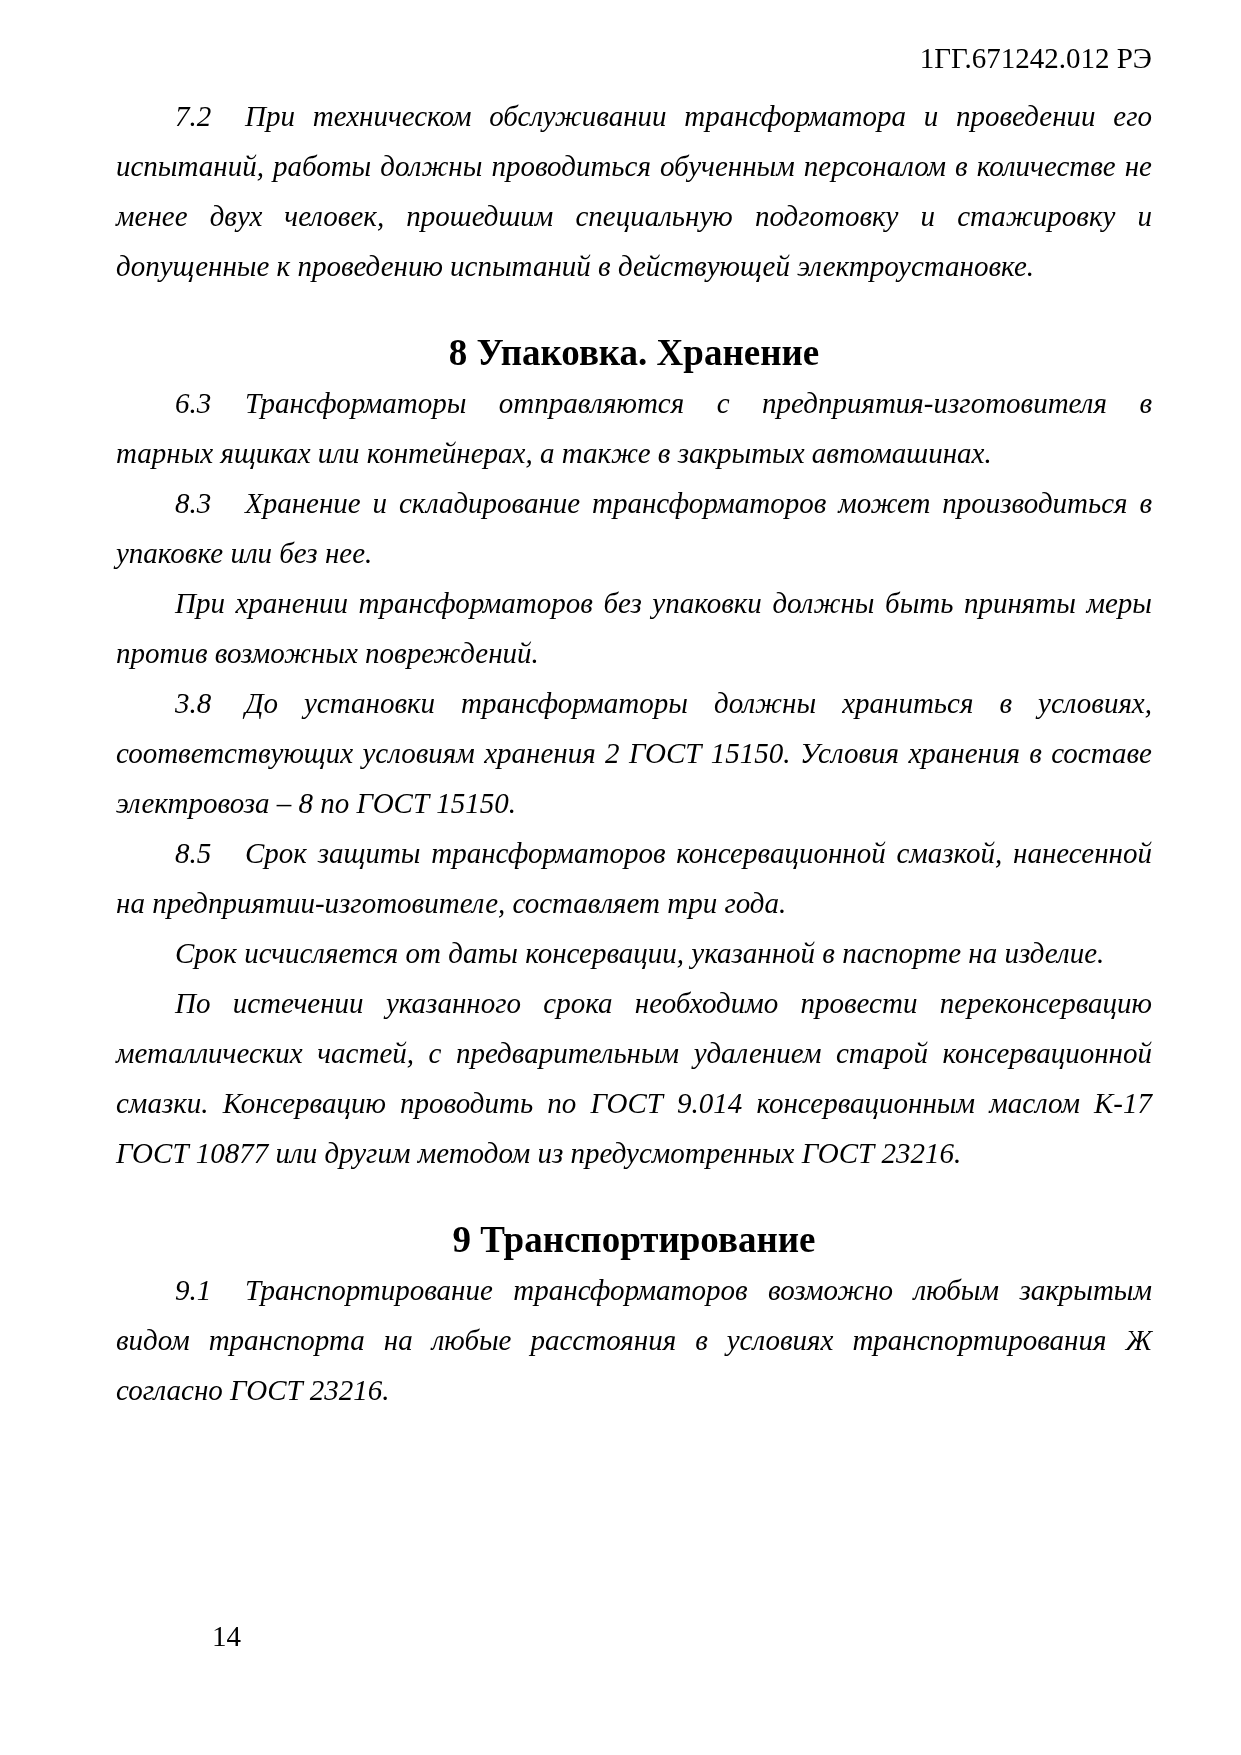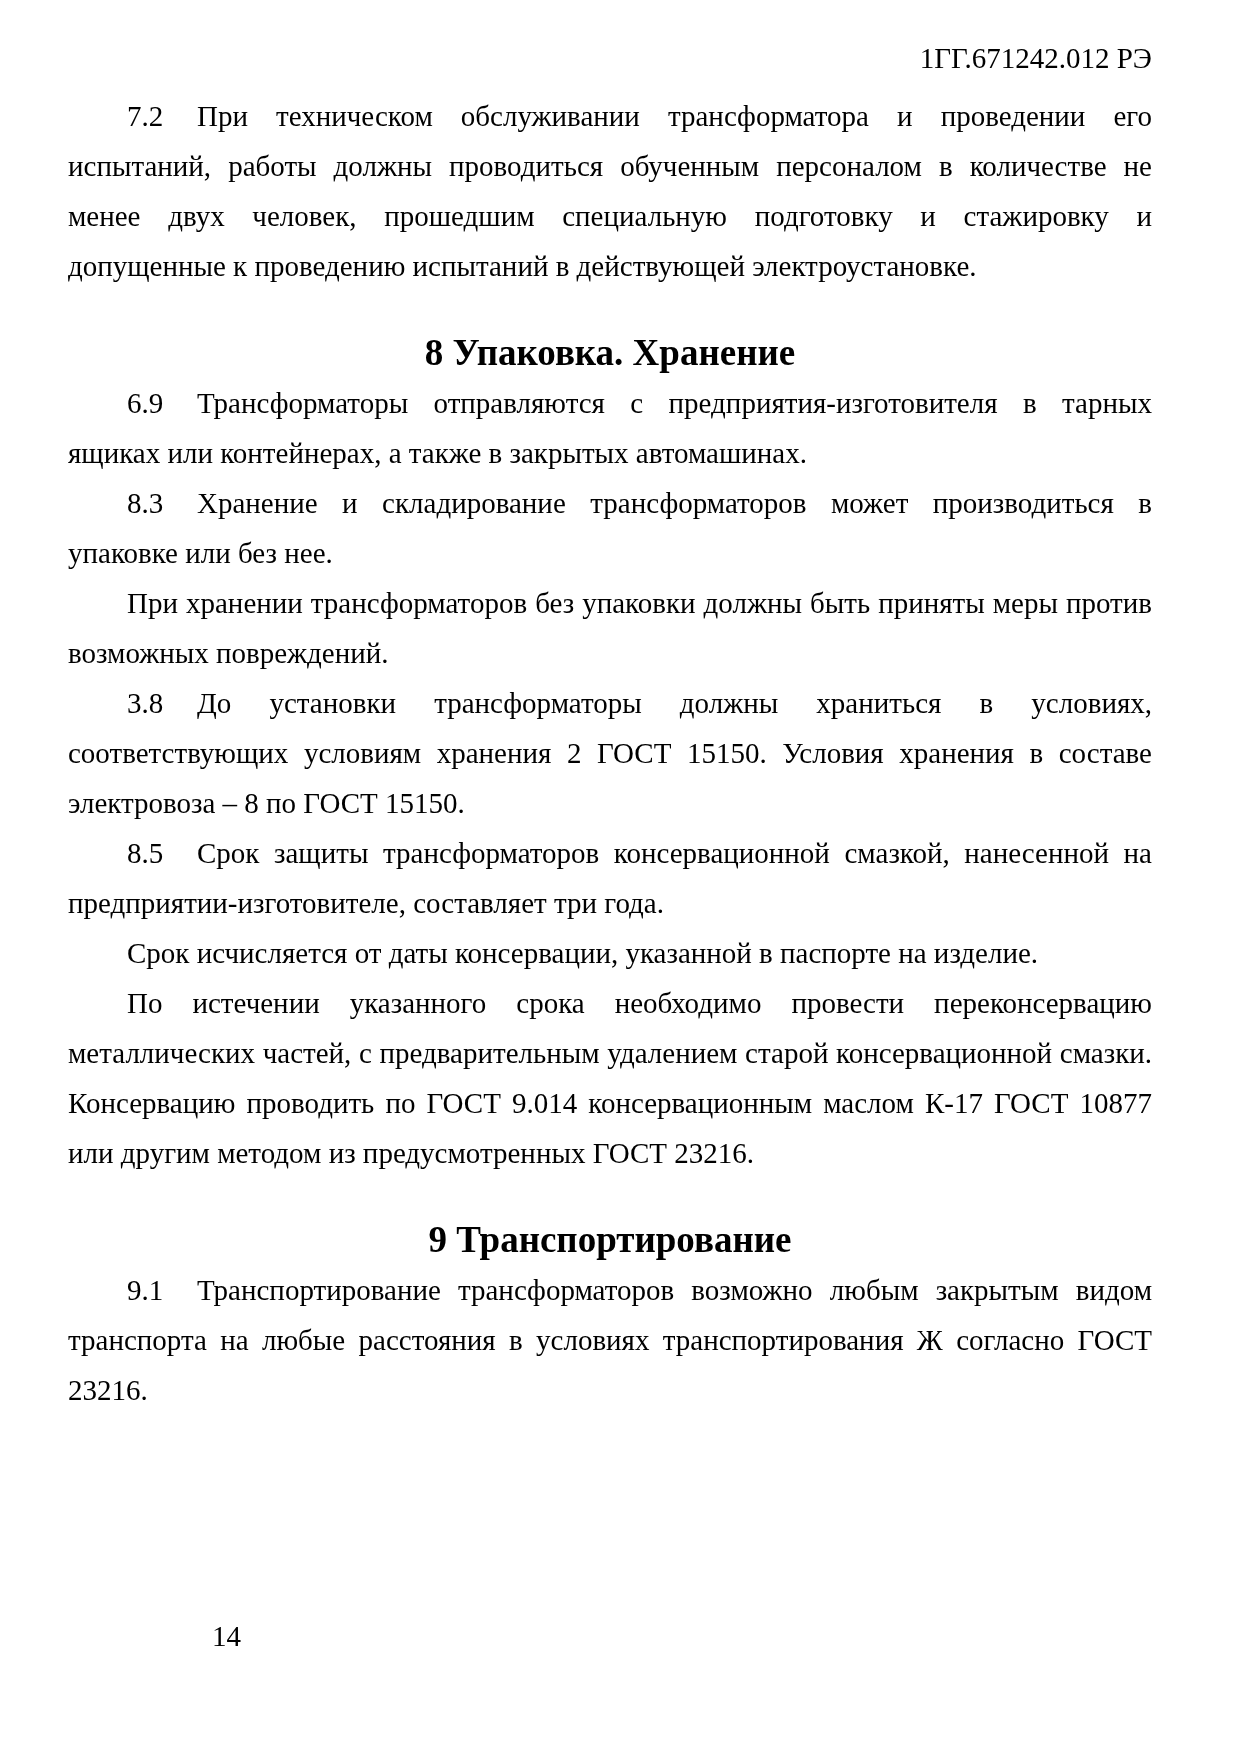--- a/index.html
+++ b/index.html
@@ -10,32 +10,33 @@
   .page {
     position: relative;
     width: 1241px;
     height: 1755px;
     background: #ffffff;
     color: #000000;
     font-family: "Liberation Serif", "DejaVu Serif", serif;
     font-size: 29px;
     line-height: 50px;
     box-sizing: border-box;
-    padding: 0 89px 0 68px;
+    padding: 0 89px 0 116px;
     overflow: hidden;
   }
   .doc-header {
     margin-top: 33px;
     text-align: right;
     white-space: nowrap;
   }
   .para {
     margin: 0;
     text-align: justify;
     text-indent: 59px;
+    font-style: italic;
   }
   .para.first {
     margin-top: 8px;
   }
   .clause-num {
     display: inline-block;
     width: 70px;
     text-indent: 0;
   }
   .section-heading {
@@ -60,21 +61,21 @@
 <body>
 
 <div class="page">
 
   <div class="doc-header">1ГГ.671242.012 РЭ</div>
 
   <p class="para first"><span class="clause-num">7.2</span><span>При техническом обслуживании трансформатора и проведении его испытаний, работы должны проводиться обученным персоналом в количестве не менее двух человек, прошедшим специальную подготовку и стажировку и допущенные к проведению испытаний в действующей электроустановке.</span></p>
 
   <h2 class="section-heading">8 Упаковка. Хранение</h2>
 
-  <p class="para"><span class="clause-num">6.9</span><span>Трансформаторы отправляются с предприятия-изготовителя в тарных ящиках или контейнерах, а также в закрытых автомашинах.</span></p>
+  <p class="para"><span class="clause-num">6.3</span><span>Трансформаторы отправляются с предприятия-изготовителя в тарных ящиках или контейнерах, а также в закрытых автомашинах.</span></p>
 
 
   <p class="para"><span class="clause-num">8.3</span><span>Хранение и складирование трансформаторов может производиться в упаковке или без нее.</span></p>
 
   <p class="para"><span>При хранении трансформаторов без упаковки должны быть приняты меры против возможных повреждений.</span></p>
 
   <p class="para"><span class="clause-num">3.8</span><span>До установки трансформаторы должны храниться в условиях, соответствующих условиям хранения 2 ГОСТ 15150. Условия хранения в составе электровоза – 8 по ГОСТ 15150.</span></p>
 
   <p class="para"><span class="clause-num">8.5</span><span>Срок защиты трансформаторов консервационной смазкой, нанесенной на предприятии-изготовителе, составляет три года.</span></p>
 

